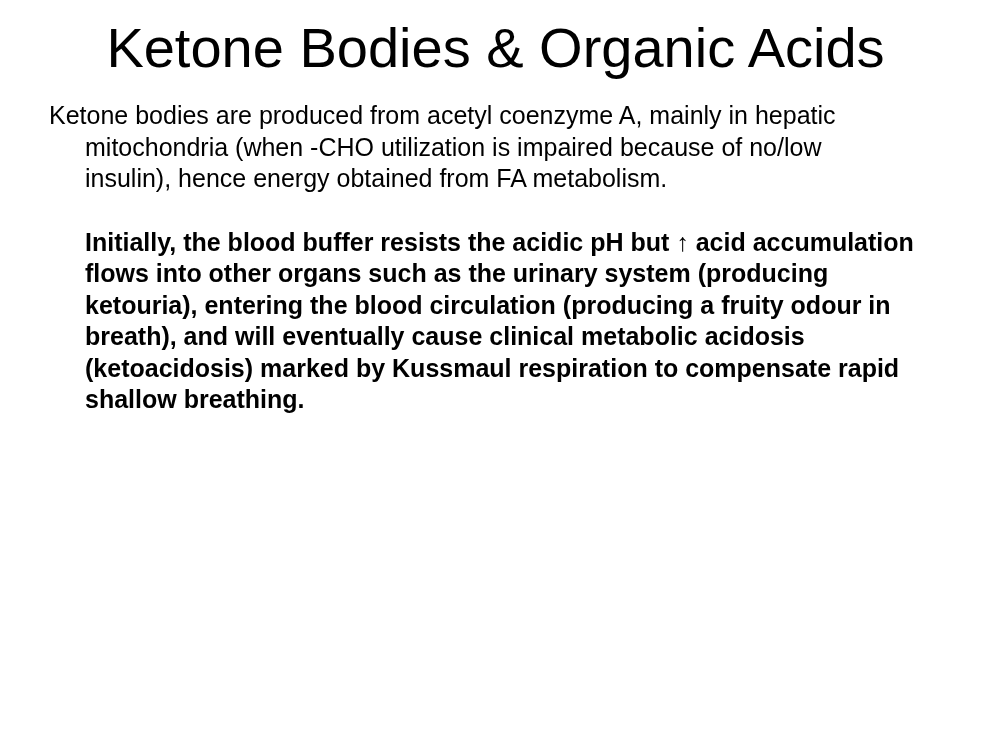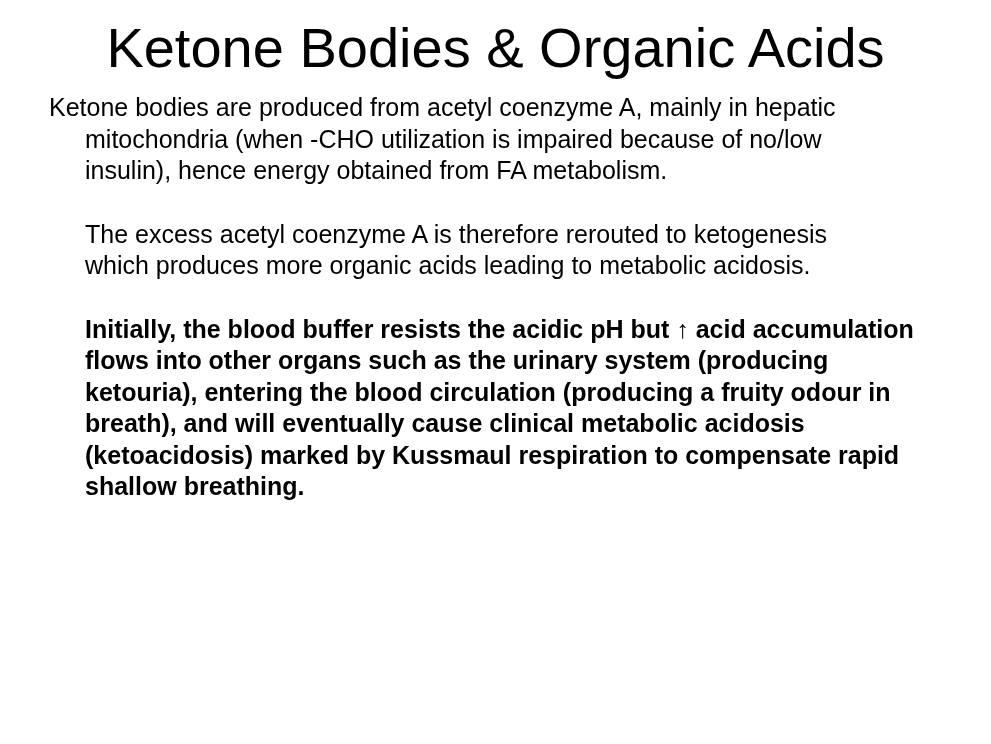--- a/index.html
+++ b/index.html
@@ -31,21 +31,21 @@
   }
   .body {
     position: absolute;
     top: 92px;
     left: 49px;
     right: 10px;
     font-size: 25px;
     line-height: 31.5px;
   }
   .body p {
-    margin: 0 0 32px 0;
+    margin: 8px 0 32px 0;
     padding-left: 36px;
     white-space: pre-line;
   }
   .body p.hang {
     text-indent: -36px;
   }
   .body p:last-child {
     margin-bottom: 0;
     font-weight: bold;
   }
@@ -56,22 +56,20 @@
 <div class="slide">
   <h1 class="title">Ketone Bodies &amp; Organic Acids</h1>
 
   <div class="body">
     <p class="hang">Ketone bodies are produced from acetyl coenzyme A, mainly in hepatic
 mitochondria (when -CHO utilization is impaired because of no/low
 insulin), hence energy obtained from FA metabolism.</p>
 
 
 
-    <p>The excess acetyl coenzyme A is therefore rerouted to ketogenesis
-which produces more organic acids leading to metabolic acidosis.</p>
 
     <p>Initially, the blood buffer resists the acidic pH but ↑ acid accumulation
 flows into other organs such as the urinary system (producing
 ketouria), entering the blood circulation (producing a fruity odour in
 breath), and will eventually cause clinical metabolic acidosis
 (ketoacidosis) marked by Kussmaul respiration to compensate rapid
 shallow breathing.</p>
   </div>
 </div>
 

